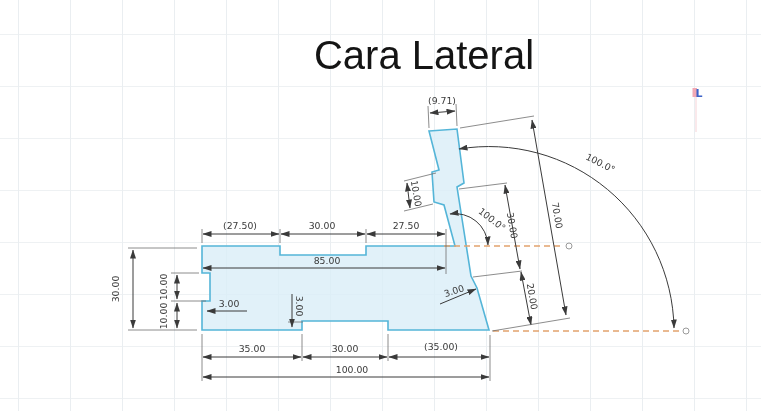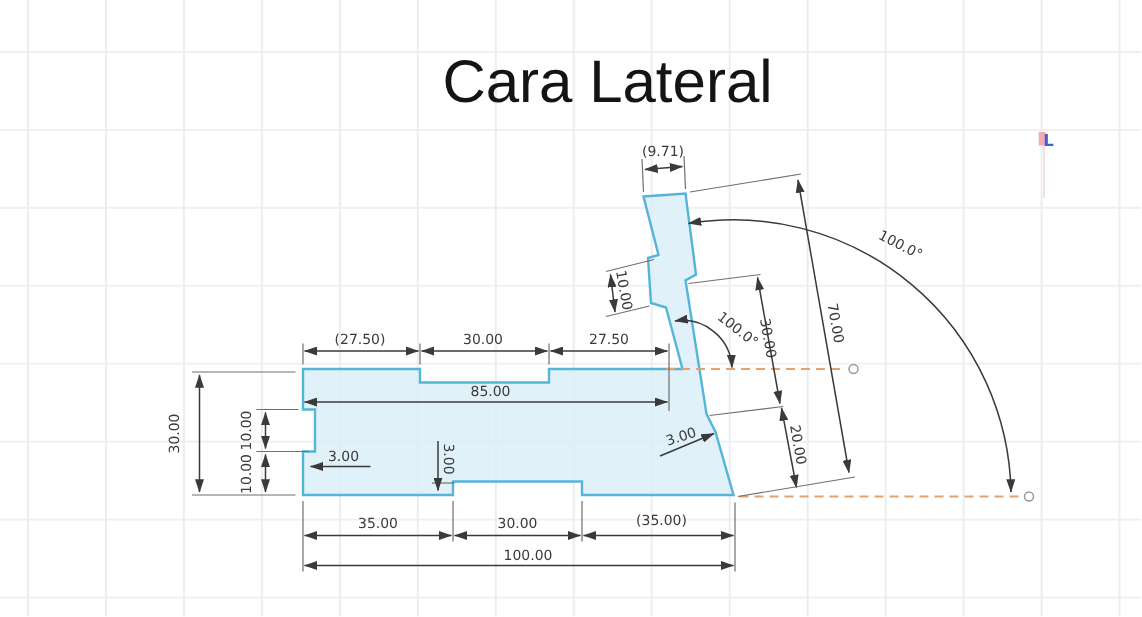--- a/index.html
+++ b/index.html
@@ -6,21 +6,21 @@
   #stage{
     position:relative;width:761px;height:411px;overflow:hidden;
     background-color:#ffffff;
     background-image:
       repeating-linear-gradient(to right, #eaeef1 0 1px, transparent 1px 52px),
       repeating-linear-gradient(to bottom, #eef1f3 0 1px, transparent 1px 52px);
     background-position:18px 0, 0 34px;
     font-family:"Liberation Sans", sans-serif;
   }
   #title{
-    position:absolute;left:405px;top:33px;transform:translateX(-50%);
+    position:absolute;left:424px;top:33px;transform:translateX(-50%);
     font-size:40px;font-weight:400;color:#141414;white-space:nowrap;
     font-family:"Liberation Sans", sans-serif;
   }
   svg{position:absolute;left:0;top:0;}
   .dimline{stroke:#3a3a3a;stroke-width:1;fill:none;}
   .extline{stroke:#6f6f6f;stroke-width:0.8;fill:none;}
   .dimtext{font-family:"DejaVu Sans", sans-serif;font-size:9.3px;fill:#3a3a3a;}
   .arc{stroke:#3a3a3a;stroke-width:1;fill:none;}
   .construction{stroke:#e2a36e;stroke-width:1.3;stroke-dasharray:6 4;fill:none;}
   .endpt{stroke:#9a9a9a;stroke-width:1;fill:#ffffff;}

